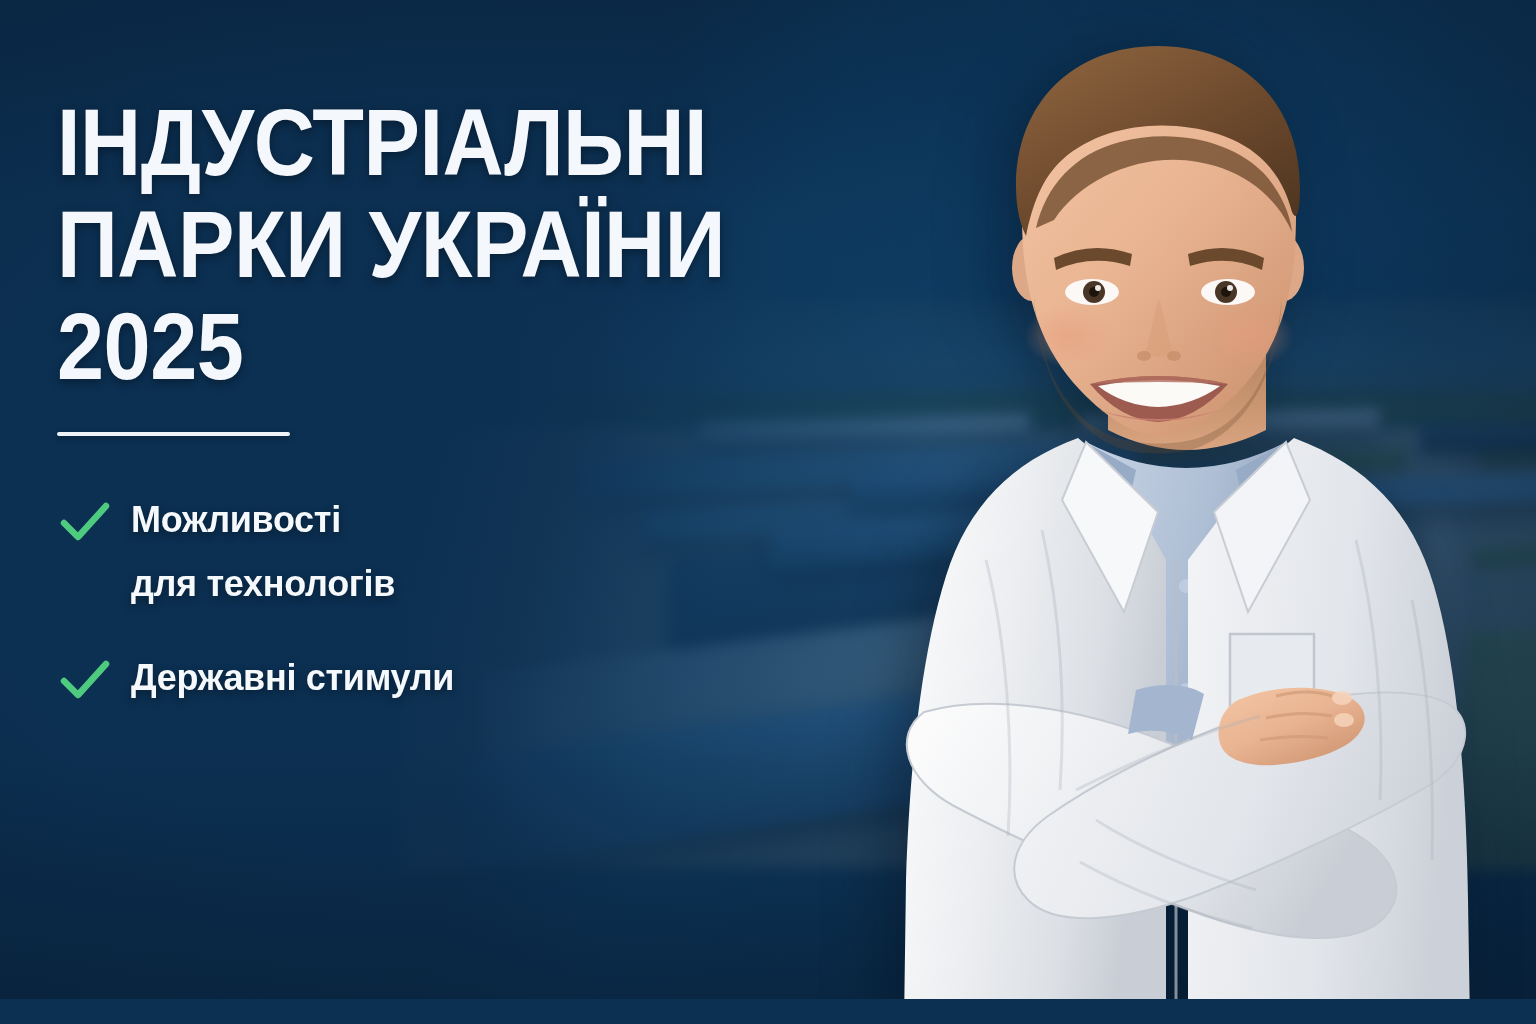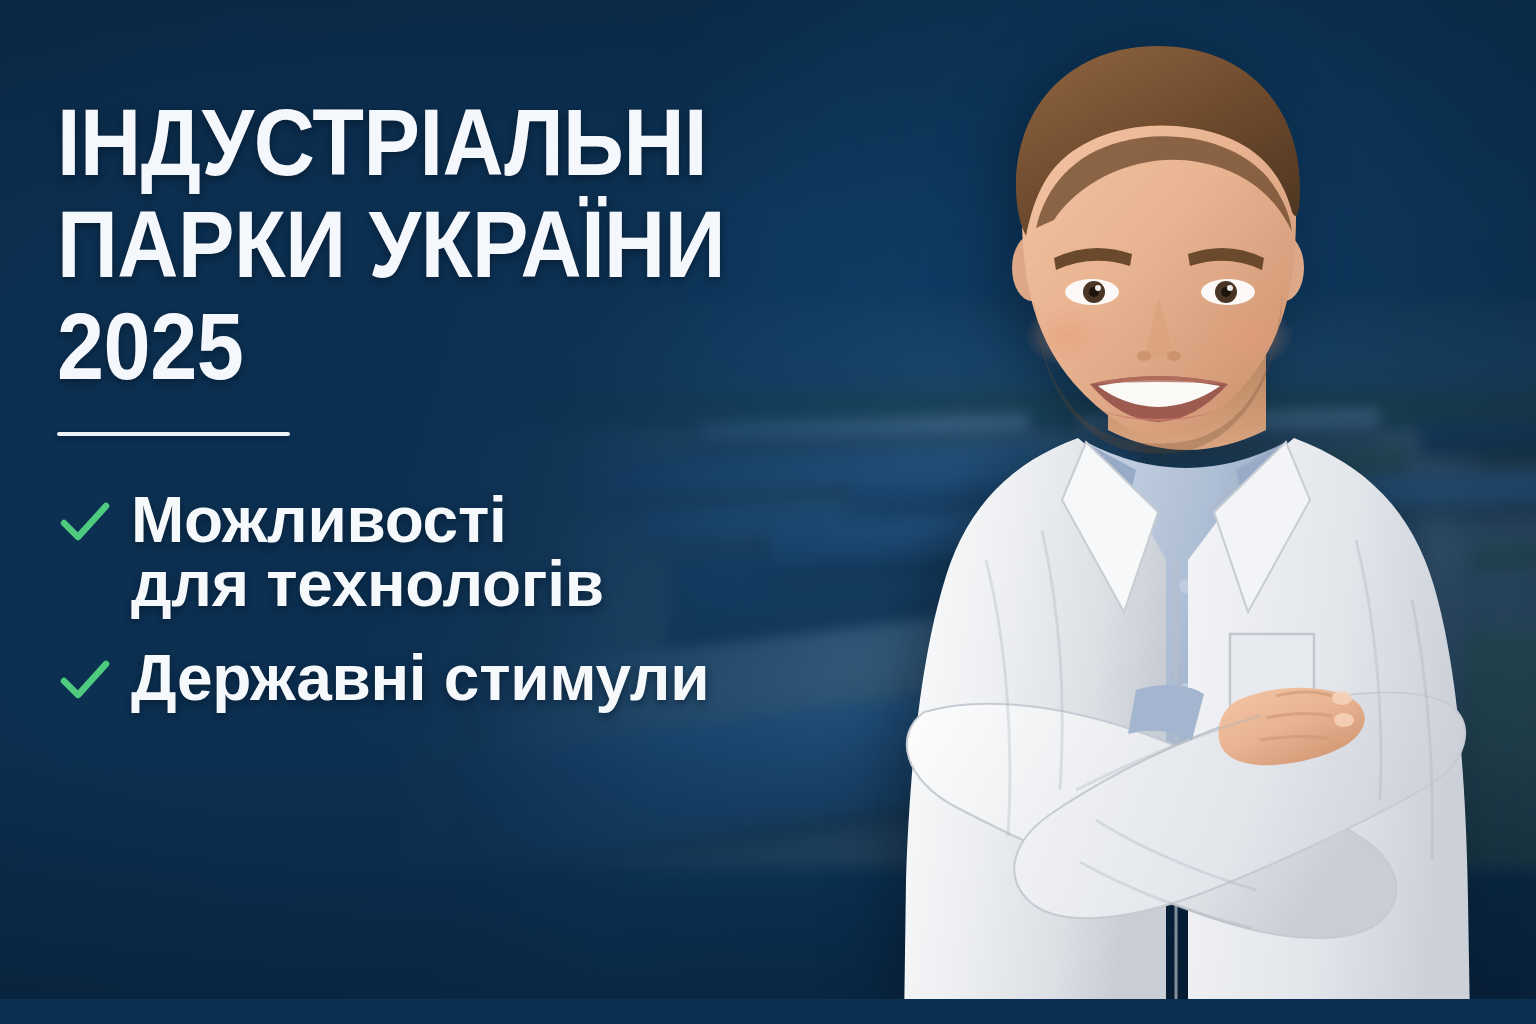--- a/index.html
+++ b/index.html
@@ -150,21 +150,21 @@
   .check {
     flex:0 0 auto;
     width:56px; height:56px;
     margin-top:6px;
   }
   .check svg { display:block; width:56px; height:56px; }
 
   .bullet-text {
     color:#f6f9fc;
     font-weight:700;
-    font-size:64px;
+    font-size:36px;
     line-height:64px;
     letter-spacing:-0.3px;
     text-shadow:0 3px 9px rgba(3,16,30,.55);
     white-space:pre-line;
   }
 </style>
 </head>
 <body>
 
 <div id="poster">

